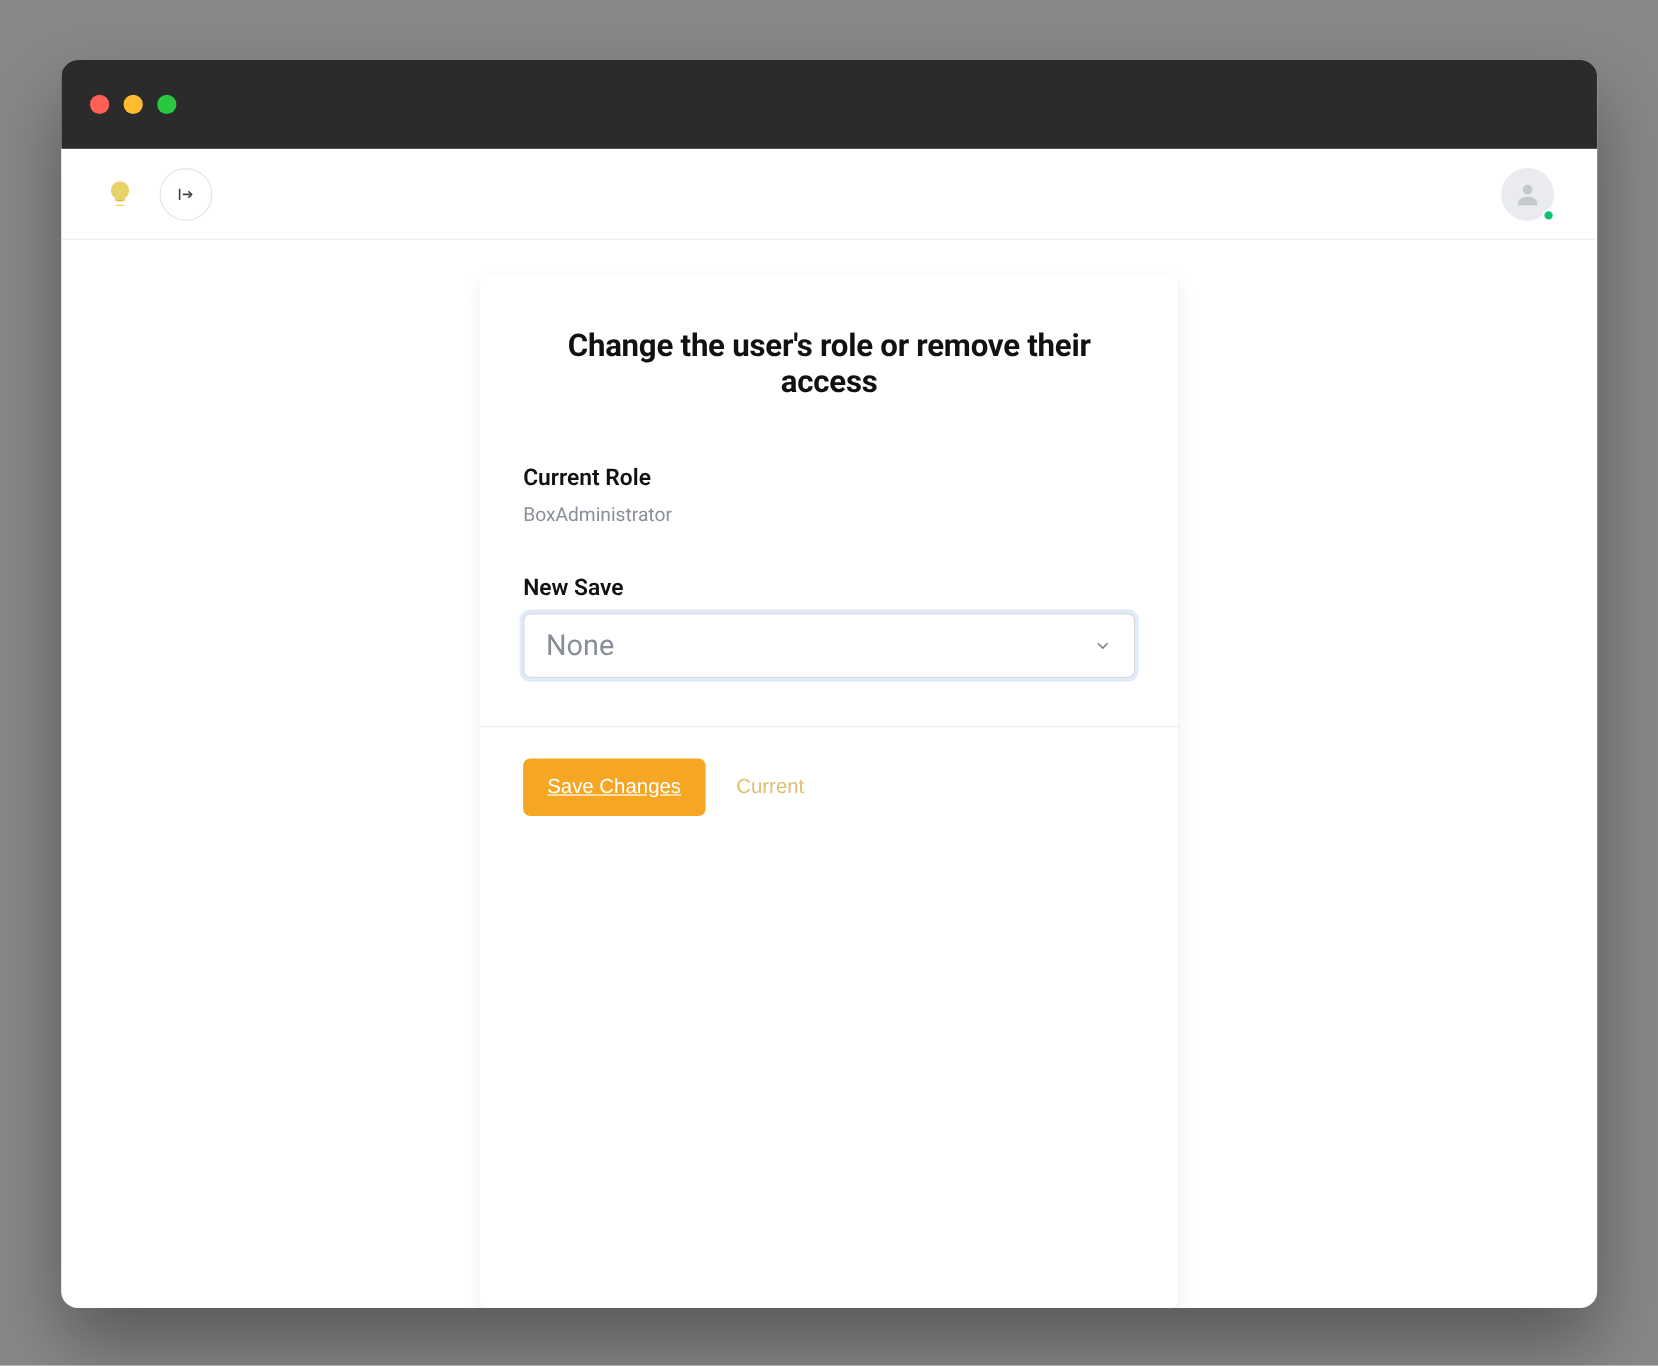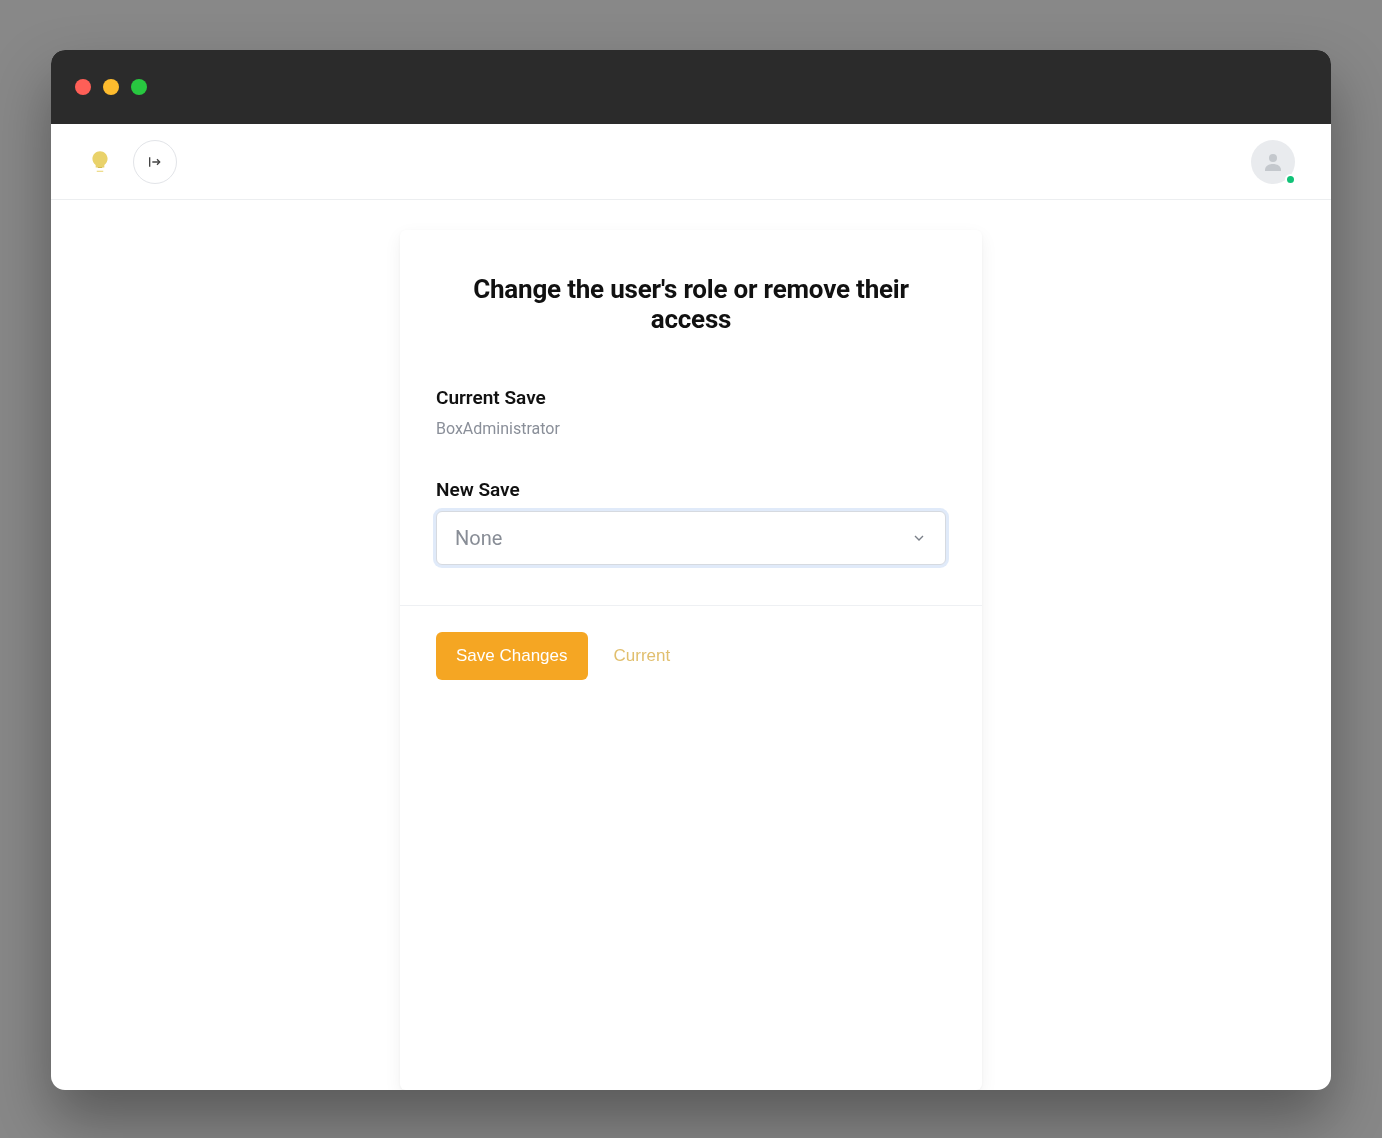--- a/index.html
+++ b/index.html
@@ -142,21 +142,21 @@
     }
     .select-wrap {
       position: relative;
     }
     .select-box {
       width: 100%;
       height: 54px;
       border: 1px solid #d6dae0;
       border-radius: 6px;
       padding: 0 18px;
-      font-size: 20px;
+      font-size: 24px;
       color: #888d96;
       background: #fff;
       display: flex;
       align-items: center;
       justify-content: space-between;
       cursor: pointer;
       box-shadow: 0 0 0 3px rgba(130, 170, 230, 0.25);
     }
     .select-box .chevron {
       width: 16px;
@@ -174,20 +174,21 @@
     }
     .btn-primary {
       background: #f5a623;
       color: #fff;
       border: none;
       border-radius: 6px;
       font-size: 17px;
       font-weight: 500;
       padding: 14px 20px;
       cursor: pointer;
+      text-decoration: underline;
     }
     .btn-link {
       background: transparent;
       border: none;
       color: #e1bf6e;
       font-size: 17px;
       cursor: pointer;
     }
   </style>
 </head>
@@ -225,21 +226,21 @@
       </div>
       <span class="status-dot"></span>
     </div>
   </div>
 
   <div class="content">
     <div class="card">
       <div class="card-body">
         <h1 class="card-title">Change the user's role or remove their access</h1>
 
-        <div class="label">Current Save</div>
+        <div class="label">Current Role</div>
         <div class="value-muted">BoxAdministrator</div>
 
         <div class="label">New Save</div>
         <div class="select-wrap">
           <div class="select-box">
             <span>None</span>
             <svg class="chevron" viewBox="0 0 24 24">
               <polyline points="6 9 12 15 18 9"></polyline>
             </svg>
           </div>

